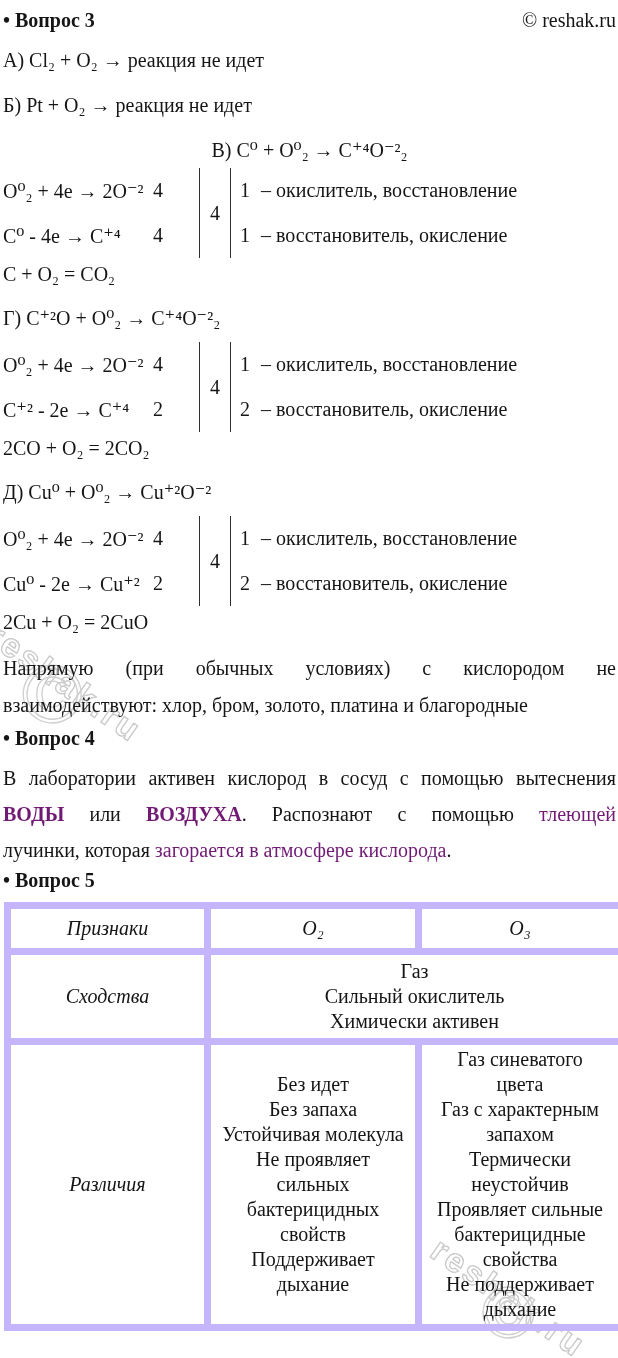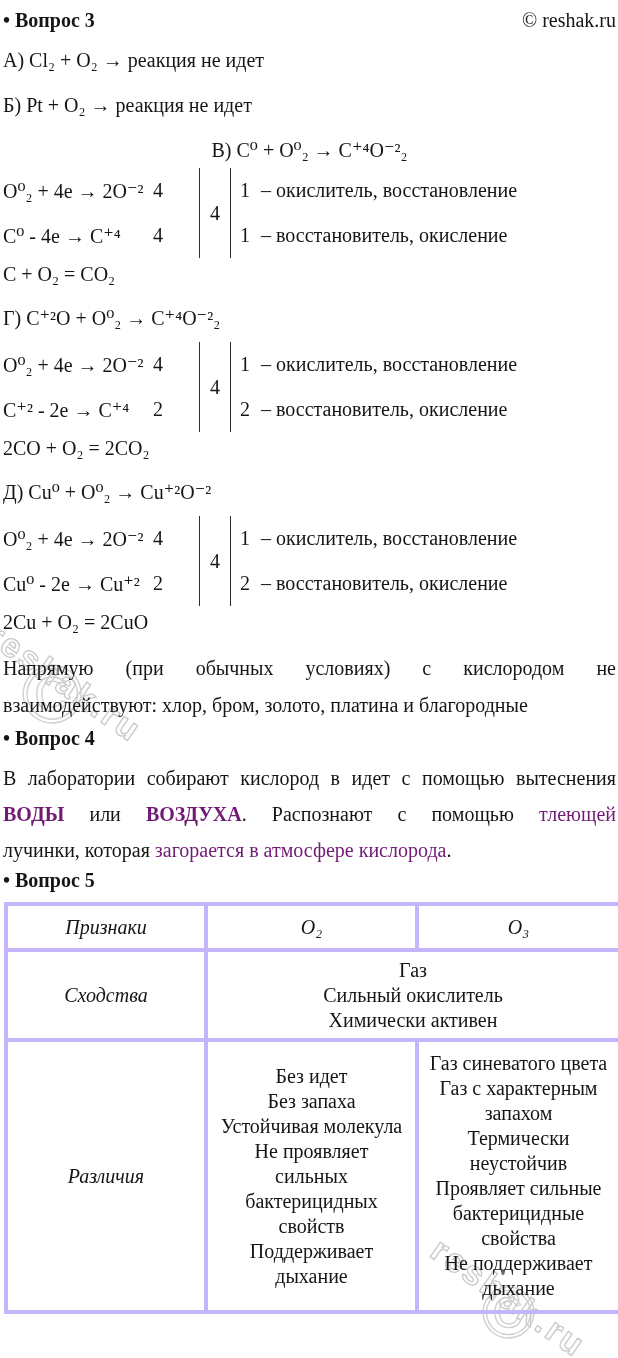--- a/index.html
+++ b/index.html
@@ -40,21 +40,21 @@
   .jlines div:last-child { text-align-last:left; }
   .note { margin-top:16px; }
   .note div { line-height:37px; }
   .q4para { margin-top:10px; }
   .q4para div { line-height:36px; }
   .hl { color:#701a75; }
   .hl-bold { color:#701a75; font-weight:bold; }
 
   
   table.cmp { border-collapse:collapse; table-layout:fixed; width:614px; margin:10px 0 0 1px; }
-  table.cmp td { border:4px solid #c4b5fd; text-align:center; vertical-align:middle;
+  table.cmp td { border:7px solid #c4b5fd; text-align:center; vertical-align:middle;
                  padding:2px 10px; line-height:25px; }
   table.cmp .lbl { font-style:italic; }
   tr.hdr td { height:46px; }
   tr.sim td { height:90px; }
   tr.dif td { height:272px; }
 
   
   .wm { position:absolute; z-index:0; pointer-events:none; }
   .wm-text {
     font-family:"Liberation Sans","DejaVu Sans",sans-serif; font-weight:bold;
@@ -124,21 +124,21 @@
   </div>
   <div class="sum-line last">2Cu + O₂ = 2CuO</div>
 
   <div class="jlines note">
       <div>Напрямую (при обычных условиях) с кислородом не</div>
       <div>взаимодействуют: хлор, бром, золото, платина и благородные</div>
     </div>
 
   <div class="q-heading sec-heading">• Вопрос 4</div>
   <div class="jlines q4para">
-      <div><span>В лаборатории собирают кислород в идет с помощью вытеснения</span></div>
+      <div><span>В лаборатории активен кислород в сосуд с помощью вытеснения</span></div>
       <div><span class="hl-bold">ВОДЫ</span><span> или </span><span class="hl-bold">ВОЗДУХА</span><span>. Распознают с помощью </span><span class="hl">тлеющей</span></div>
       <div><span>лучинки, которая </span><span class="hl">загорается в атмосфере кислорода</span><span>.</span></div>
     </div>
 
   <div class="q-heading sec-heading5">• Вопрос 5</div>
 
   <table class="cmp">
     <colgroup>
         <col style="width:200px">
         <col style="width:211px">

